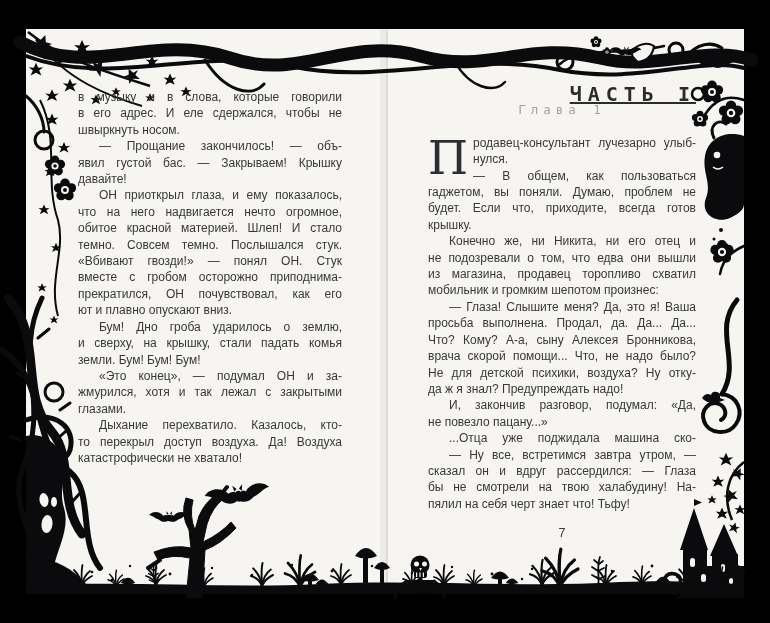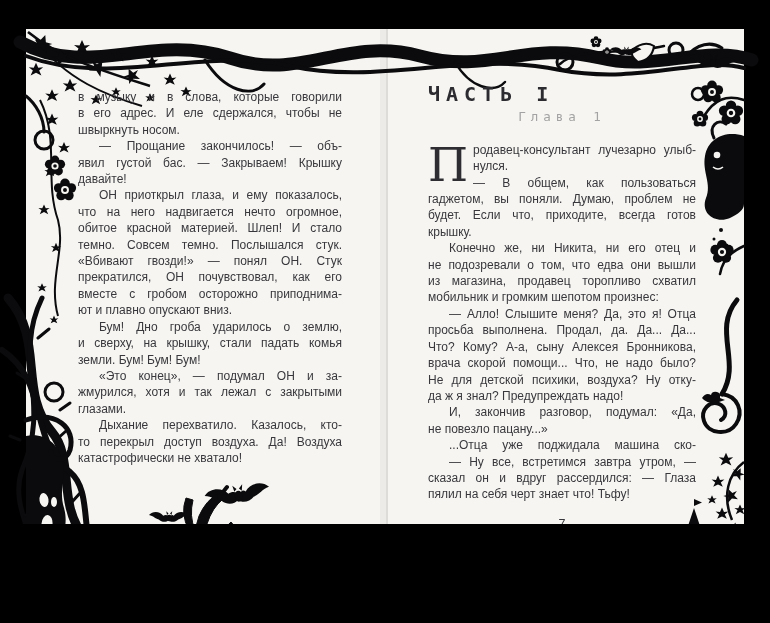--- a/index.html
+++ b/index.html
@@ -1,26 +1,26 @@
 <!DOCTYPE html>
 <html><head>
 <meta charset="utf-8">
 <style>
   html,body{margin:0;padding:0;background:#000;}
-  .stage{position:relative;width:770px;height:524px;background:#000;overflow:hidden;
+  .stage{position:relative;width:770px;height:623px;background:#000;overflow:hidden;
          font-family:"Liberation Sans",sans-serif;}
   .deco{position:absolute;left:0;top:0;}
   .col{position:absolute;color:#38383c;font-size:12px;line-height:16.4px;}
   .left-col{left:78px;top:89px;width:264px;}
   .right-col{left:428px;top:86px;width:268px;}
   .ln{text-align:justify;text-align-last:justify;}
   .ln.end{text-align-last:left;}
   .para.indent .ln.first{padding-left:21px;}
-  .part-heading{text-align:left;font-size:20px;letter-spacing:6px;color:#2c2c30;
-                font-family:"DejaVu Sans Mono",monospace;font-weight:bold;margin-bottom:7px;}
+  .part-heading{text-align:right;font-size:20px;letter-spacing:6px;color:#2c2c30;
+                font-family:"DejaVu Sans Mono",monospace;font-weight:bold;text-decoration:underline;}
   .chapter-heading{text-align:center;font-size:12.5px;letter-spacing:5px;color:#a3a3a3;
                 font-family:"DejaVu Sans Mono",monospace;margin-bottom:16px;}
   .body{position:relative;}
   .dropcap{float:left;width:45px;height:49px;font-family:"DejaVu Serif",serif;
            font-size:46px;line-height:46px;color:#2e2e32;}
   .pageno{text-align:center;font-size:12.5px;margin-top:13px;color:#38383c;}
 </style>
 </head>
 <body>
 
@@ -295,22 +295,22 @@
         <div class="ln first">— Прощание закончилось! — объ-</div>
         <div class="ln">явил густой бас. — Закрываем! Крышку</div>
         <div class="ln end">давайте!</div>
       </div>
       <div class="para indent">
         <div class="ln first">ОН приоткрыл глаза, и ему показалось,</div>
         <div class="ln">что на него надвигается нечто огромное,</div>
         <div class="ln">обитое красной материей. Шлеп! И стало</div>
         <div class="ln">темно. Совсем темно. Послышался стук.</div>
         <div class="ln">«Вбивают гвозди!» — понял ОН. Стук</div>
+        <div class="ln">вместе с гробом осторожно приподнима-</div>
         <div class="ln">прекратился, ОН почувствовал, как его</div>
-        <div class="ln">вместе с гробом осторожно приподнима-</div>
         <div class="ln end">ют и плавно опускают вниз.</div>
       </div>
       <div class="para indent">
         <div class="ln first">Бум! Дно гроба ударилось о землю,</div>
         <div class="ln">и сверху, на крышку, стали падать комья</div>
         <div class="ln end">земли. Бум! Бум! Бум!</div>
       </div>
       <div class="para indent">
         <div class="ln first">«Это конец», — подумал ОН и за-</div>
         <div class="ln">жмурился, хотя и так лежал с закрытыми</div>
@@ -339,37 +339,38 @@
             <div class="ln">будет. Если что, приходите, всегда готов</div>
             <div class="ln end">крышку.</div>
           </div>
           <div class="para indent">
             <div class="ln first">Конечно же, ни Никита, ни его отец и</div>
             <div class="ln">не подозревали о том, что едва они вышли</div>
             <div class="ln">из магазина, продавец торопливо схватил</div>
             <div class="ln end">мобильник и громким шепотом произнес:</div>
           </div>
           <div class="para indent">
-            <div class="ln first">— Алло! Слышите меня? Да, это я! Отца</div>
+            <div class="ln first">— Глаза! Слышите меня? Да, это я! Ваша</div>
             <div class="ln">просьба выполнена. Продал, да. Да... Да...</div>
             <div class="ln">Что? Кому? А-а, сыну Алексея Бронникова,</div>
             <div class="ln">врача скорой помощи... Что, не надо было?</div>
             <div class="ln">Не для детской психики, воздуха? Ну отку-</div>
             <div class="ln end">да ж я знал? Предупреждать надо!</div>
           </div>
           <div class="para indent">
             <div class="ln first">И, закончив разговор, подумал: «Да,</div>
             <div class="ln end">не повезло пацану...»</div>
           </div>
           <div class="para indent">
             <div class="ln first">...Отца уже поджидала машина ско-</div>
           </div>
           <div class="para indent">
             <div class="ln first">— Ну все, встретимся завтра утром, —</div>
             <div class="ln">сказал он и вдруг рассердился: — Глаза</div>
+            <div class="ln">бы не смотрели на твою халабудину! На-</div>
             <div class="ln end">пялил на себя черт знает что! Тьфу!</div>
           </div>
         </div>
   </div>
   <div class="pageno">7</div>
 </div>
 
 </div>
 
 </body></html>

